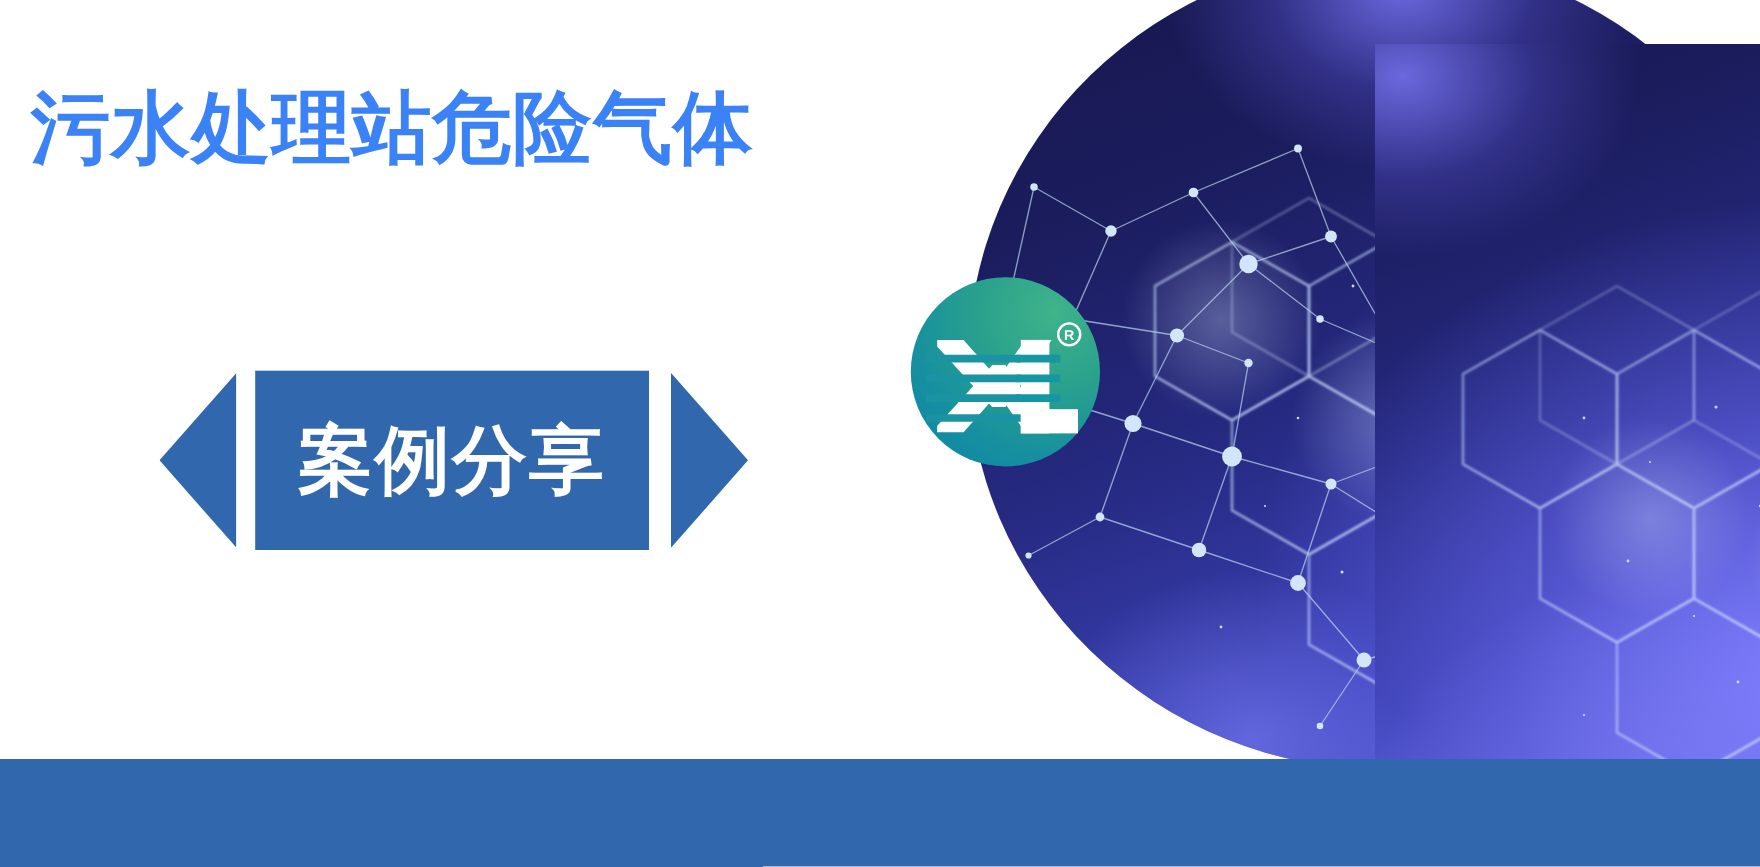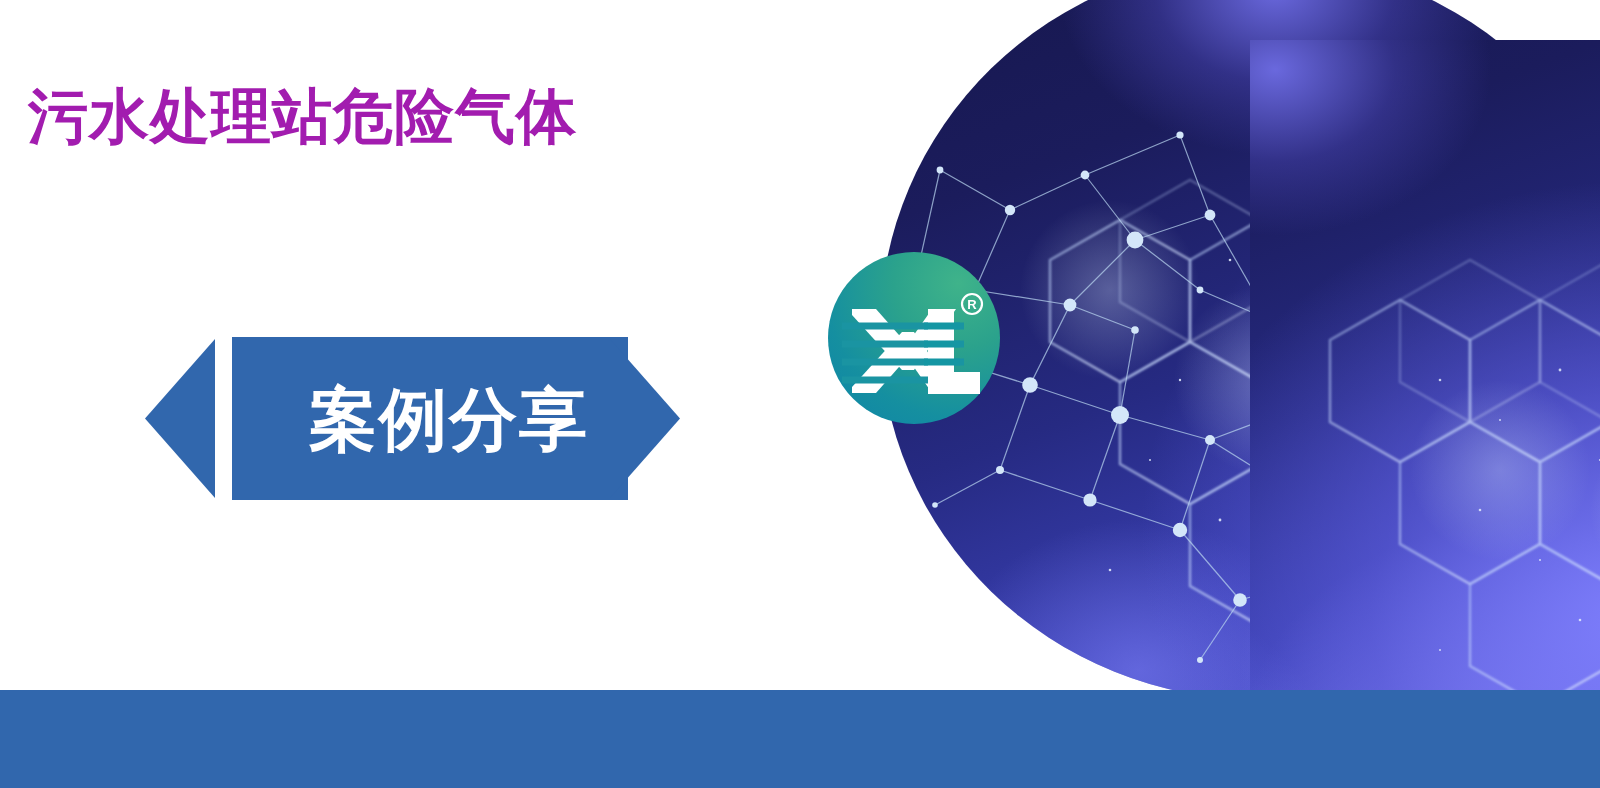--- a/index.html
+++ b/index.html
@@ -90,23 +90,23 @@
     z-index: 3;
   }
   .logo-mark { position: absolute; inset: 0; }
 
   
   .headline {
     position: absolute;
     left: 28px;
     top: 58px;
     z-index: 4;
-    color: #a21caf;
+    color: #3b82f6;
     font-weight: bold;
-    font-size: 60px;
+    font-size: 72px;
     line-height: 118px;
     letter-spacing: 1px;
     white-space: nowrap;
   }
   .headline .line { display: block; }
 
   
   .banner {
     position: absolute;
     left: 145px;
@@ -130,21 +130,20 @@
     clip-path: polygon(0% 0%, 100% 50%, 0% 100%);
   }
   .banner-box {
     position: absolute;
     left: 87px; top: 0px;
     width: 358px; height: 163px;
     background: #3167ad;
     display: flex;
     align-items: center;
     justify-content: center;
-    padding-left: 38px;
   }
   .banner-label {
     color: #ffffff;
     font-weight: bold;
     font-size: 68px;
     letter-spacing: 2px;
     line-height: 1;
     white-space: nowrap;
   }
 

